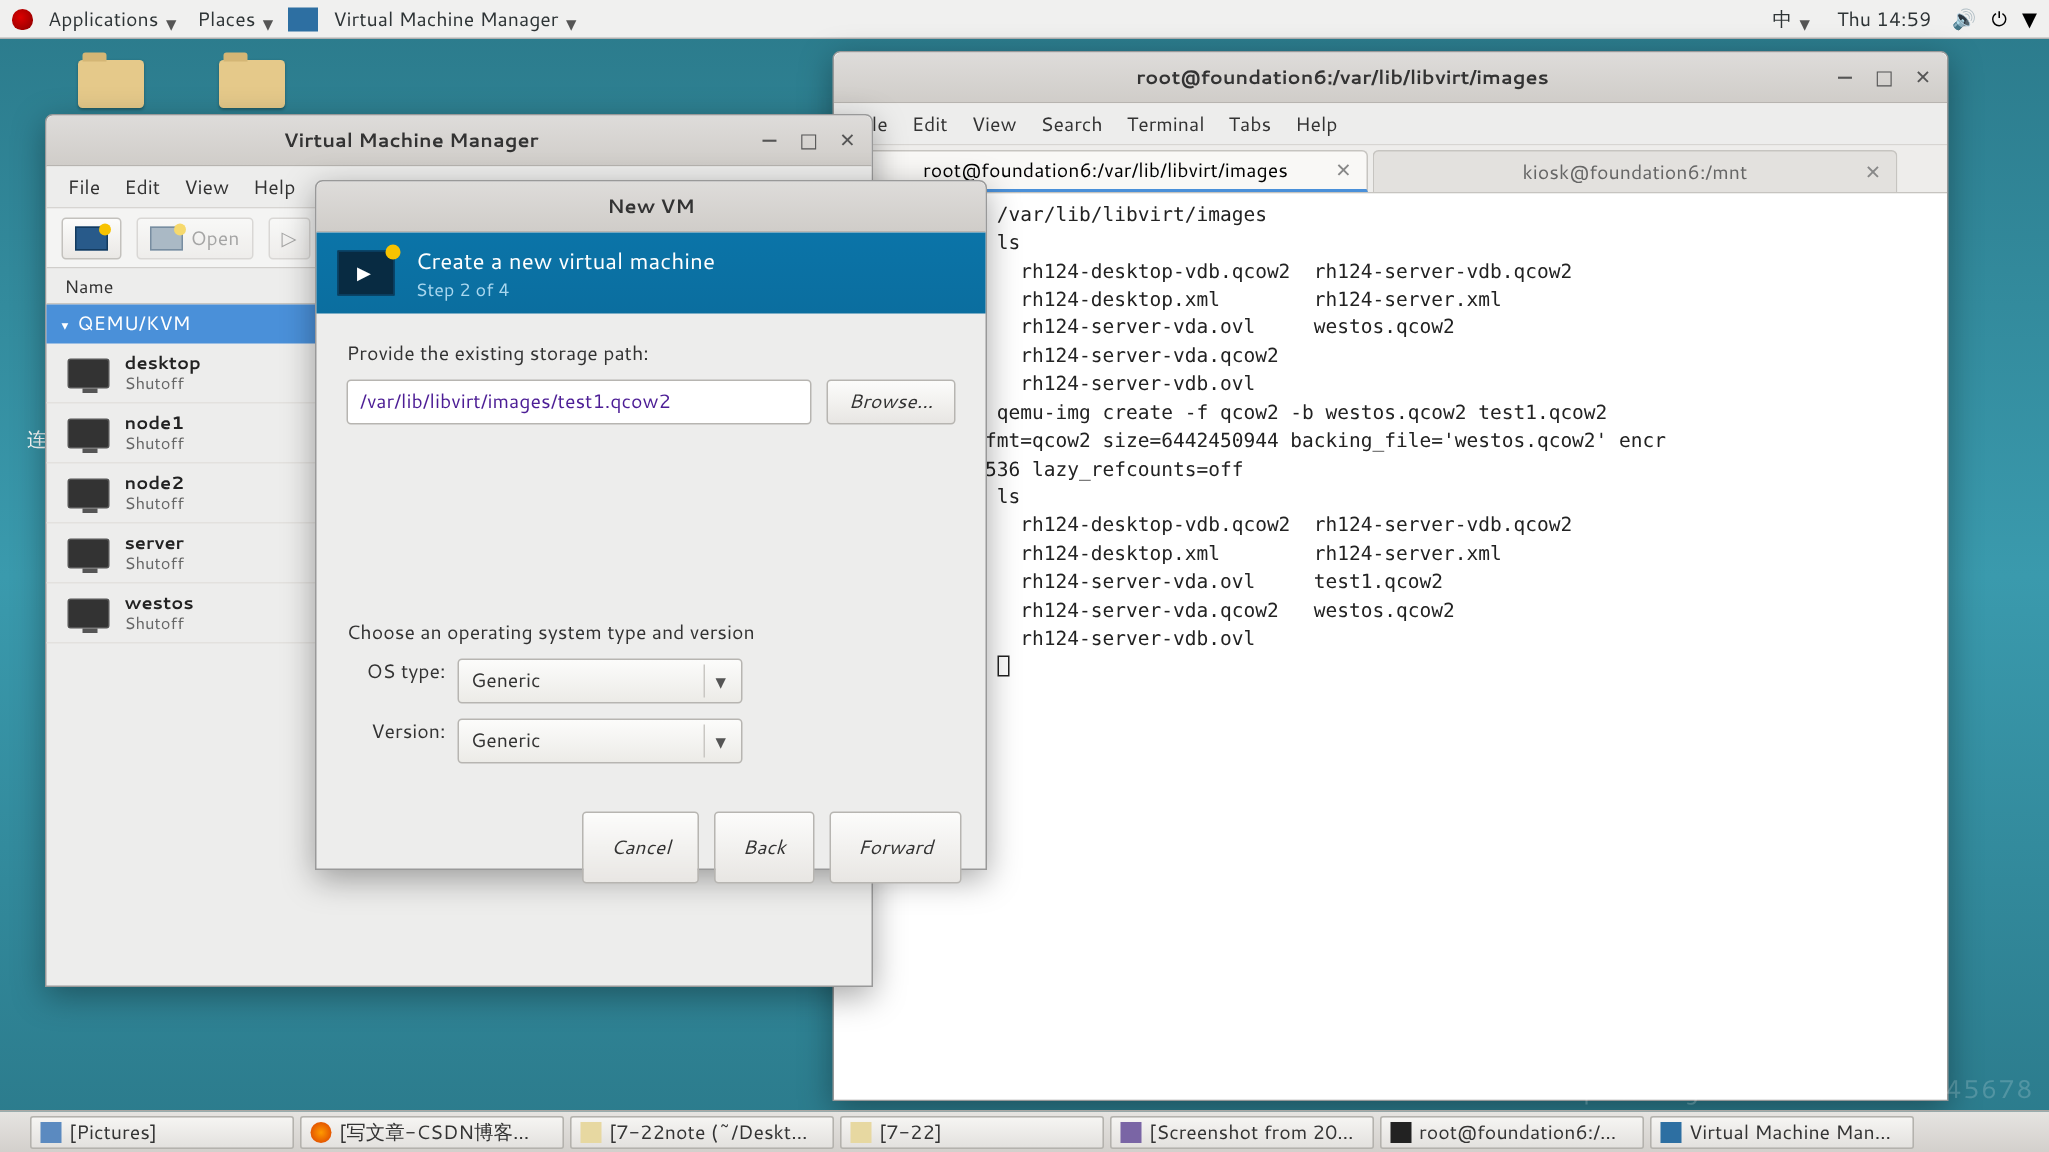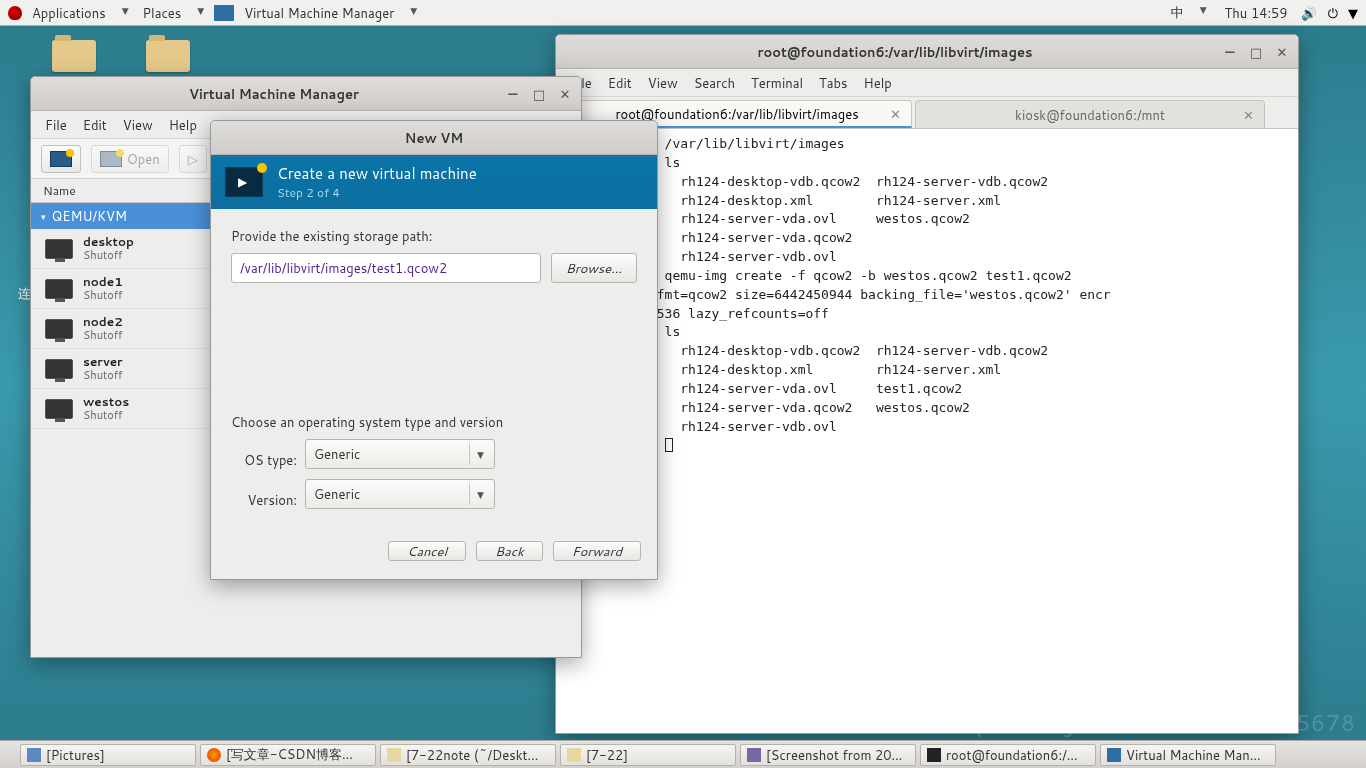--- a/index.html
+++ b/index.html
@@ -2,21 +2,21 @@
 <html><head>
 <meta charset="utf-8">
 <style>
 * { margin: 0; padding: 0; box-sizing: border-box; font-family: "Cantarell", "DejaVu Sans", sans-serif; font-size: 13px; }
 body { width: 1366px; height: 768px; background: linear-gradient(to bottom, #2b7a8b 0%, #3a9aad 50%, #2b7a8b 100%); overflow: hidden; position: relative; }
 
 
 .topbar { position: absolute; top: 0; left: 0; right: 0; height: 26px; background: #f0f0ef; display: flex; align-items: center; padding: 0 8px; border-bottom: 1px solid #b0b0b0; }
 .topbar-left { display: flex; align-items: center; gap: 6px; }
 .topbar-right { margin-left: auto; display: flex; align-items: center; gap: 10px; }
-.top-item { color: #2e3436; display: flex; align-items: flex-start; gap: 16px; padding: 3px 4px; }
+.top-item { color: #2e3436; display: flex; align-items: flex-end; gap: 5px; padding: 3px 4px; }
 .top-item .arrow { font-size: 9px; color: #555; }
 .hat-icon { width: 14px; height: 14px; background: radial-gradient(circle at 40% 40%, #d00, #800); border-radius: 50% 50% 45% 45%; display: inline-block; }
 .vm-appicon { width: 20px; height: 16px; background: #2d6fa2; display: inline-block; position: relative; }
 
 
 .desktop-icon { position: absolute; width: 56px; text-align: center; color: #fff; font-size: 11px; }
 .desktop-icon .folder { width: 44px; height: 32px; background: #e5c98a; border-radius: 3px; margin: 0 auto 4px; position: relative; box-shadow: 0 1px 2px rgba(0,0,0,.3); }
 .desktop-icon .folder::before { content: ""; position: absolute; top: -5px; left: 3px; width: 16px; height: 6px; background: #d4b675; border-radius: 2px 2px 0 0; }
 
 .window { position: absolute; background: #ededec; border: 1px solid #999; border-radius: 5px 5px 0 0; box-shadow: 0 6px 22px rgba(0,0,0,.35); }
@@ -47,26 +47,26 @@
 .nv-icon { width: 38px; height: 30px; background: #082b42; border: 1px solid #0a3d5e; position: relative; }
 .nv-icon::after { content:"▶"; position:absolute; top:5px; left:12px; color:#fff; font-size:12px; }
 .nv-icon::before { content:""; position:absolute; top:-5px; right:-5px; width:10px; height:10px; background:#f8c300; border-radius:50%; }
 .nv-title { font-size: 15px; }
 .nv-step { font-size: 12px; color: #a9d7ef; }
 .nv-body { padding: 18px 20px 12px; color: #333; }
 .nv-label { margin-bottom: 8px; color: #333; }
 .path-row { display: flex; gap: 10px; margin-bottom: 20px; }
 .path-input { flex: 1; height: 30px; border: 1px solid #b7b5b1; border-radius: 3px; background: #fff; padding: 0 8px; color: #4c1d95; }
 .btn { height: 30px; border: 1px solid #b7b5b1; border-radius: 3px; background: linear-gradient(#fcfcfb,#e8e6e3); padding: 0 14px; color: #333; display: inline-flex; align-items: center; cursor: pointer; font-style: italic; }
-.field-row { display: flex; align-items: flex-end; margin-bottom: 10px; }
+.field-row { display: flex; align-items: flex-start; margin-bottom: 10px; }
 .field-row label { width: 66px; text-align: right; margin-right: 8px; color: #333; }
 .combo { height: 30px; border: 1px solid #b7b5b1; border-radius: 3px; background: linear-gradient(#fcfcfb,#ecebe7); display: inline-flex; align-items: center; padding: 0 8px; min-width: 190px; position: relative; }
 .combo .caret { position: absolute; right: 3px; top: 3px; bottom: 3px; width: 22px; border-left: 1px solid #c9c7c3; display:flex; align-items:center; justify-content:center; font-size:9px; color:#555; }
 .nv-footer { display: flex; justify-content: flex-end; gap: 10px; padding: 10px 16px 14px; }
-.nv-footer .btn { height: 20px; padding: 0 18px; }
+.nv-footer .btn { height: 48px; padding: 0 18px; }
 
 
 .term-win { background: #fcfbfa; }
 .term-tabs { height: 32px; display: flex; align-items: flex-end; border-bottom: 1px solid #c6c4c0; padding: 0 6px; background:#eeedeb;}
 .term-tab { height: 28px; padding: 0 18px; display: inline-flex; align-items: center; border: 1px solid #c6c4c0; border-bottom: none; background: #f9f8f6; border-radius: 4px 4px 0 0; margin-right: 3px; position: relative; min-width:280px; justify-content:center;}
 .term-tab.inactive { background: #e3e1de; color: #666; }
 .term-tab .x { position: absolute; right: 10px; color: #888; }
 .term-content { padding: 6px 0 6px 0; font-family: "DejaVu Sans Mono", monospace; font-size: 13px; color: #222; line-height: 1.45; background: #fff; height: calc(100% - 34px - 28px - 32px); overflow:hidden;}
 .term-content pre { font-family: inherit; white-space: pre; margin-left: -1px; }
 
@@ -74,21 +74,21 @@
 
 
 .taskbar { position: absolute; left: 0; right: 0; bottom: 0; height: 28px; background: linear-gradient(#e6e4e1,#d3d0cc); border-top: 1px solid #aaa8a4; display: flex; align-items: center; padding: 0 20px; gap: 4px; }
 .task { height: 22px; width: 176px; border: 1px solid #b4b2ad; border-radius: 2px; background: linear-gradient(#f6f5f3,#e3e1de); display: flex; align-items: center; padding: 0 6px; gap: 5px; font-size: 12px; color: #333; overflow:hidden; white-space:nowrap;}
 .task .ic { width: 14px; height: 14px; background: #5b8ac0; flex-shrink:0;}
 .task .ic.ff { background: radial-gradient(circle,#ff9a00,#d93a00); border-radius:50%; }
 .task .ic.term { background: #222; }
 .task .ic.ged { background:#e7d8a1; }
 .task .ic.vmm { background:#2d6fa2; }
 .task .ic.img { background:#7a65a5; }
-.watermark { position:absolute; right:10px; bottom:30px; color:rgba(255,255,255,.18); font-size:22px; letter-spacing:1px;}
+.watermark { position:absolute; right:10px; bottom:30px; color:rgba(255,255,255,.18); font-size:17px; letter-spacing:1px;}
 </style>
 </head>
 <body>
 
 <div class="topbar">
   <div class="topbar-left">
     <span class="hat-icon"></span>
     <div class="top-item">
         <span>Applications</span>
         <span class="arrow">▼</span>

